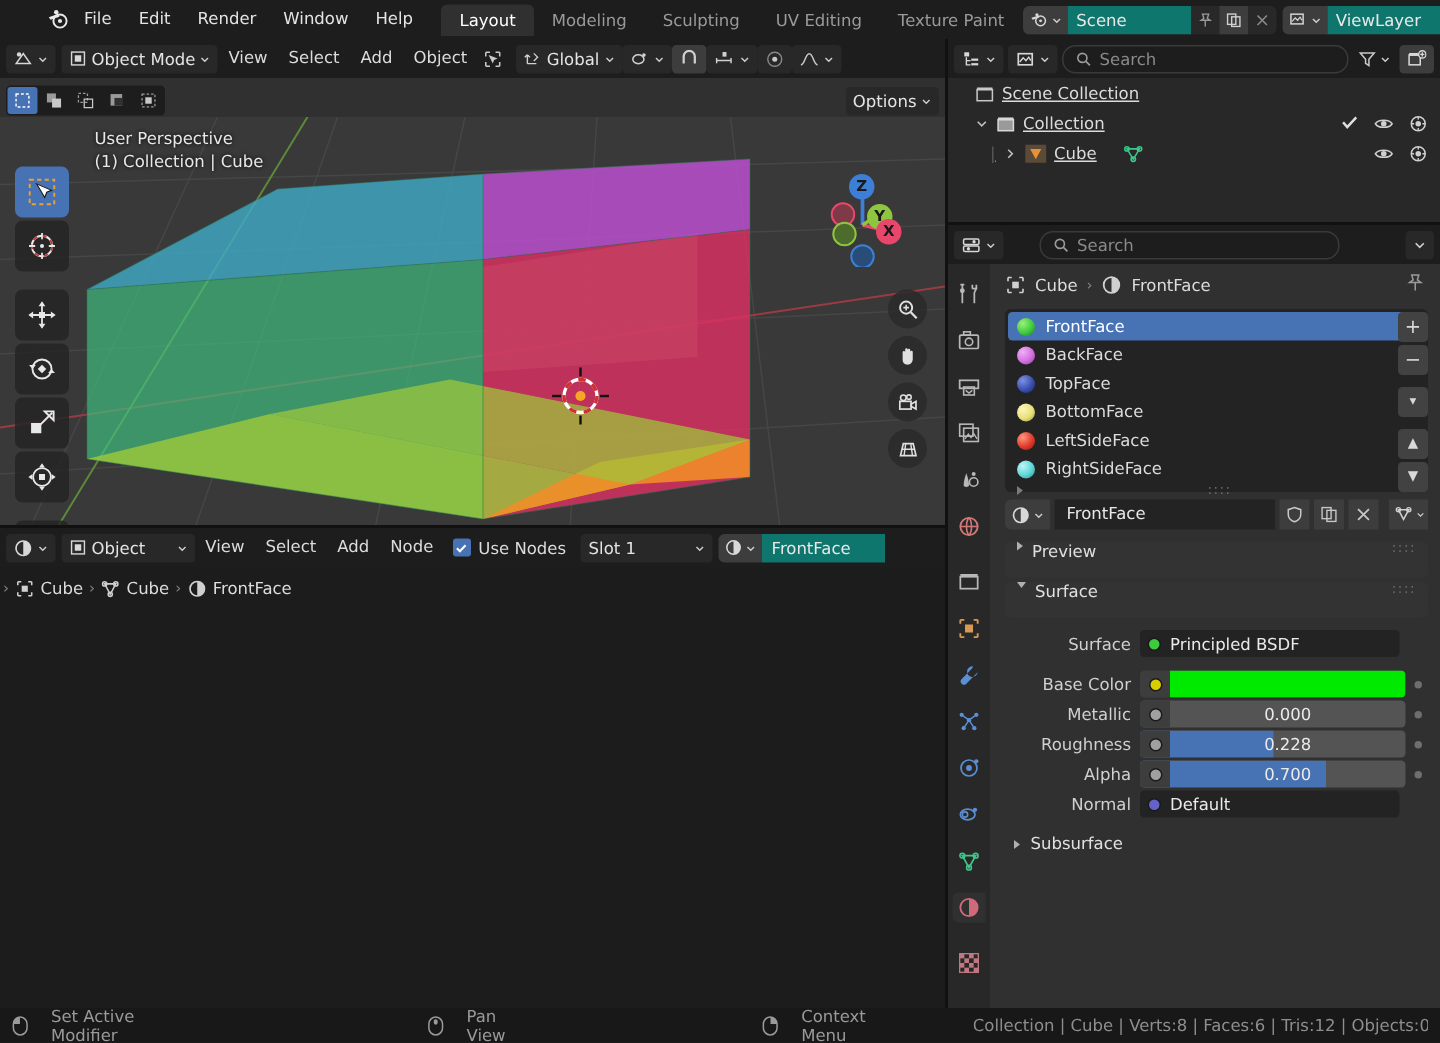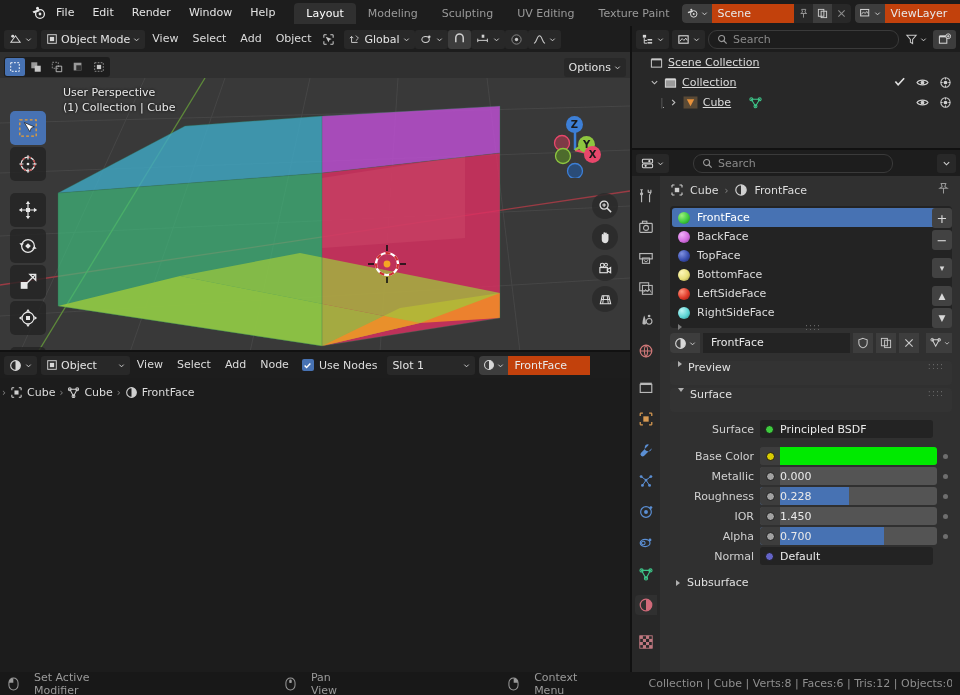--- a/index.html
+++ b/index.html
@@ -29,21 +29,21 @@
     padding: 0 12px; height: 21px; line-height: 21px; color: #9a9a9a; font-size: 11px;
     border-radius: 4px 4px 0 0; white-space: nowrap;
   }
   .ws-tab.active { background: #303030; color: #ffffff; }
   .topbar-right { margin-left: auto; display: flex; align-items: center; gap: 4px; padding-right: 4px; }
   .id-block { display: flex; align-items: center; background: #282828; border-radius: 4px; height: 19px; overflow: hidden; }
   .id-icon-btn {
     display: flex; align-items: center; gap: 2px;
     background: #3d3d3d; height: 19px; padding: 0 4px; border-radius: 4px 0 0 4px;
   }
-  .id-name { background: #c2410c; height: 19px; line-height: 19px; padding: 0 8px 0 6px; color: #e8e8e8; font-size: 11px; min-width: 82px; }
+  .id-name { background: #0f766e; height: 19px; line-height: 19px; padding: 0 8px 0 6px; color: #e8e8e8; font-size: 11px; min-width: 82px; }
   .id-btn { width: 19px; height: 19px; display: flex; align-items: center; justify-content: center; background: #3d3d3d; }
   .id-btn.flat { background: transparent; }
   .hdr-btn {
     display: flex; align-items: center; gap: 3px; height: 19px; padding: 0 5px;
     background: #282828; border-radius: 3px; color: #e4e4e4; font-size: 11px; white-space: nowrap;
   }
   .hdr-txt { padding: 0 7px; color: #dcdcdc; font-size: 11px; white-space: nowrap; line-height: 26px; }
   .sep { width: 6px; }
 
   
@@ -174,21 +174,21 @@
   }
   .prop-label { width: 84px; text-align: right; font-size: 11px; color: #d0d0d0; }
   .prop-ctl {
     flex: 1; height: 18px; background: #545454; border-radius: 3px; position: relative;
     display: flex; align-items: center; overflow: hidden;
   }
   .prop-ctl.dark { background: #232323; }
   .prop-ctl .fill { position: absolute; left: 0; top: 0; height: 100%; background: #4772b3; }
   .prop-sockbox { width: 20px; height: 18px; background: #3d3d3d; display:flex; align-items:center; justify-content:center; position: relative; z-index: 2; flex-shrink: 0; }
   .prop-dot { width: 9px; height: 9px; border-radius: 50%; border: 1px solid #1a1a1a; }
-  .prop-val { position: relative; z-index: 2; flex: 1; font-size: 11px; color: #eaeaea; }
+  .prop-val { position: relative; z-index: 2; flex: 1; text-align: center; font-size: 11px; color: #eaeaea; }
   .prop-txt { position: relative; z-index: 2; padding-left: 8px; font-size: 11px; color: #eaeaea; }
   .anim-dot { width: 5px; height: 5px; border-radius: 50%; background: #6e6e6e; flex-shrink: 0; }
 
   
   .statusbar {
     position: absolute; left: 0; bottom: 0; width: 960px; height: 23px;
     background: #181818; display: flex; align-items: center; padding: 0 8px;
     font-size: 11px; color: #9a9a9a;
   }
   .mouse-hint { display: flex; align-items: center; gap: 15px; margin-right: 38px; }
@@ -1046,30 +1046,20 @@
           <div class="prop-ctl" style="max-width:178px">
             <span class="fill" style="width:50%"></span>
             <span class="prop-sockbox">
                 <span class="prop-dot" style="background:#a0a0a0"></span>
               </span>
             <span class="prop-val">0.228</span>
           </div>
           <span class="anim-dot"></span>
         </div>
 
-        <div class="prop-line">
-          <span class="prop-label">IOR</span>
-          <div class="prop-ctl" style="max-width:178px">
-            <span class="prop-sockbox">
-                <span class="prop-dot" style="background:#a0a0a0"></span>
-              </span>
-            <span class="prop-val">1.450</span>
-          </div>
-          <span class="anim-dot"></span>
-        </div>
 
         <div class="prop-line">
           <span class="prop-label">Alpha</span>
           <div class="prop-ctl" style="max-width:178px">
             <span class="fill" style="width:70%"></span>
             <span class="prop-sockbox">
                 <span class="prop-dot" style="background:#a0a0a0"></span>
               </span>
             <span class="prop-val">0.700</span>
           </div>

